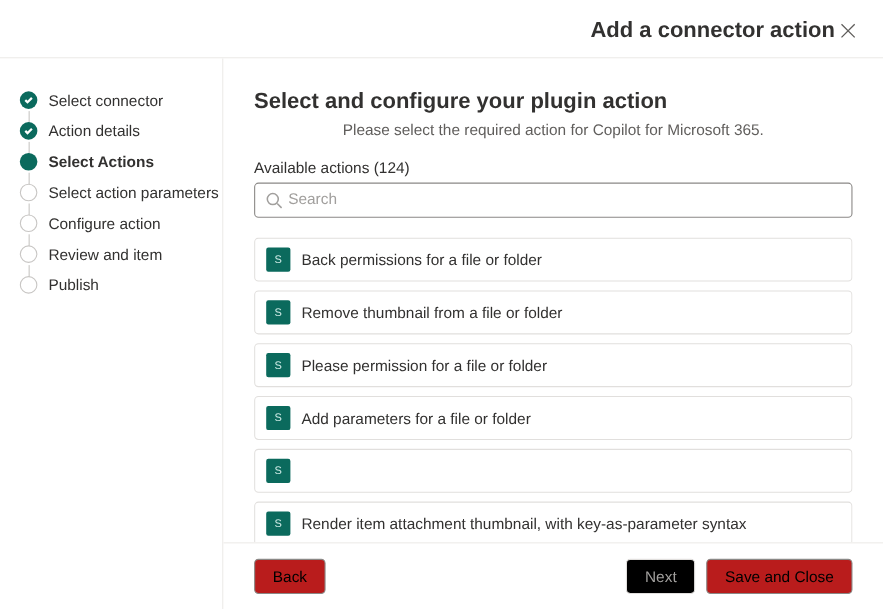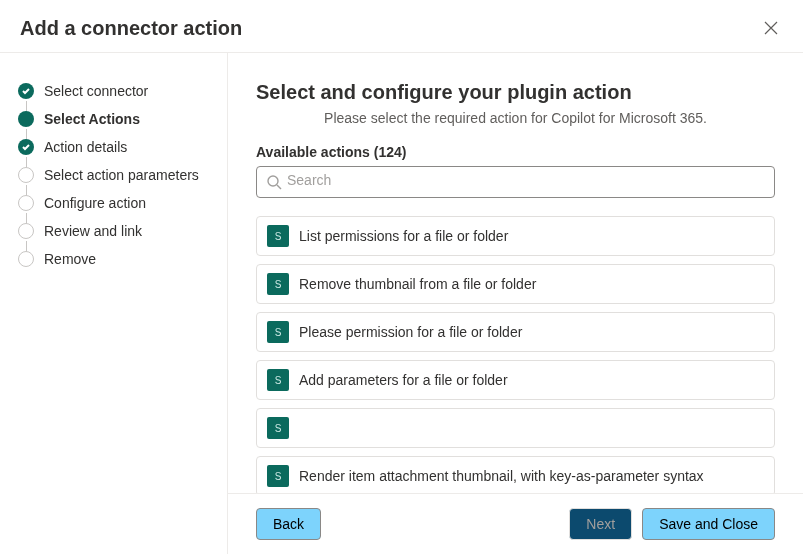--- a/index.html
+++ b/index.html
@@ -1,50 +1,50 @@
 <!DOCTYPE html>
 <html><head>
 <meta charset="utf-8">
 <style>
   * { box-sizing: border-box; margin: 0; padding: 0; }
   body { font-family: "Segoe UI", Arial, sans-serif; color: #323130; background: #fff; width: 803px; height: 554px; overflow: hidden; display: flex; flex-direction: column; }
-  .dialog-header { display: flex; align-items: center; justify-content: space-between; padding: 16px 20px 12px 20px; }
+  .dialog-header { display: flex; align-items: center; justify-content: flex-end; padding: 16px 20px 12px 4px; margin-left: 13px; }
   .dialog-title { font-size: 20px; font-weight: 600; color: #323130; }
   .close-btn { width: 24px; height: 24px; display: flex; align-items: center; justify-content: center; cursor: pointer; color: #605e5c; }
   .close-btn svg { stroke: currentColor; }
   .divider { border: none; border-top: 1px solid #edebe9; margin: 0; }
   .body { flex: 1; display: flex; overflow: hidden; }
-  .sidebar { width: 228px; border-right: 1px solid #edebe9; padding: 24px 0 0 18px; }
+  .sidebar { width: 203px; border-right: 1px solid #edebe9; padding: 24px 0 0 18px; }
   .steps { list-style: none; }
   .step { position: relative; display: flex; align-items: center; gap: 10px; padding: 6px 0; font-size: 14px; color: #323130; cursor: pointer; }
   .step::after { content: ""; position: absolute; left: 8px; top: 24px; width: 1px; height: 18px; background: #c8c6c4; }
   .step:last-child::after { display: none; }
   .step .dot { width: 16px; height: 16px; border-radius: 50%; flex-shrink: 0; display: flex; align-items: center; justify-content: center; position: relative; z-index: 1; background: #fff; }
   .step.done .dot { background: #0b6a5d; }
   .step.done .dot svg { display: block; }
   .step.current .dot { background: #0b6a5d; }
   .step.current { font-weight: 600; }
   .step.pending .dot { border: 1px solid #c8c6c4; }
   .step.done .dot svg path { stroke: #fff; stroke-width: 2; fill: none; }
   .main { flex: 1; display: flex; flex-direction: column; overflow: hidden; }
   .content { flex: 1; padding: 28px 28px 0 28px; overflow: hidden; position: relative; display: flex; flex-direction: column; }
   .main-title { font-size: 20px; font-weight: 600; margin-bottom: 6px; }
   .subtitle { font-size: 14px; color: #605e5c; margin-bottom: 18px; text-align: center; }
-  .list-label { font-size: 14px; font-weight: 700; margin-bottom: 6px; color: #323130; }
+  .list-label { font-size: 14px; font-weight: 400; margin-bottom: 6px; color: #323130; }
   .search-wrap { position: relative; margin-bottom: 18px; }
   .search-wrap svg { position: absolute; left: 10px; top: 50%; transform: translateY(-50%); width: 16px; height: 16px; stroke: #a19f9d; fill: none; }
   .search-input { width: 100%; height: 32px; border: 1px solid #8a8886; border-radius: 4px; padding: 0 10px 4px 30px; font-size: 14px; color: #323130; }
   .search-input::placeholder { color: #a19f9d; }
   .actions-list { flex: 1; overflow-y: hidden; display: flex; flex-direction: column; gap: 8px; position: relative; }
   .action-item { border: 1px solid #e1dfdd; border-radius: 4px; padding: 8px 10px; display: flex; align-items: center; gap: 10px; cursor: pointer; font-size: 14px; flex-shrink: 0; }
   .action-icon { width: 22px; height: 22px; background: #0b6a5d; display: flex; align-items: center; justify-content: center; font-size: 10px; color: #cce9e4; border-radius: 2px; flex-shrink: 0; }
   .footer { border-top: 1px solid #edebe9; padding: 14px 28px; display: flex; gap: 10px; align-items: center; }
   .footer .spacer { flex: 1; }
-  .btn { height: 32px; padding: 0 16px; border: 1px solid #8a8886; background: #7dd3fc; border-radius: 4px; font-size: 14px; cursor: pointer; }
-  .btn:disabled { background: #0c4a6e; border-color: #e1dfdd; color: #a19f9d; cursor: default; }
+  .btn { height: 32px; padding: 0 16px; border: 1px solid #8a8886; background: #b91c1c; border-radius: 4px; font-size: 14px; cursor: pointer; }
+  .btn:disabled { background: #000000; border-color: #e1dfdd; color: #a19f9d; cursor: default; }
 </style>
 </head>
 <body>
 
 <div class="dialog-header">
   <div class="dialog-title">Add a connector action</div>
   <div class="close-btn">
     <svg width="14" height="14" viewBox="0 0 14 14">
         <path d="M1 1 L13 13 M13 1 L1 13" stroke-width="1.2"></path>
       </svg>
@@ -56,47 +56,47 @@
   <nav class="sidebar">
     <ul class="steps" id="steps">
         <li class="step done">
           <span class="dot">
             <svg width="10" height="10" viewBox="0 0 10 10">
               <path d="M2 5 L4 7 L8 3"></path>
             </svg>
           </span>
           <span>Select connector</span>
         </li>
-        <li class="step current">
-          <span class="dot"></span>
-          <span>Select Actions</span>
-        </li>
         <li class="step done">
           <span class="dot">
             <svg width="10" height="10" viewBox="0 0 10 10">
               <path d="M2 5 L4 7 L8 3"></path>
             </svg>
           </span>
           <span>Action details</span>
+        </li>
+        <li class="step current">
+          <span class="dot"></span>
+          <span>Select Actions</span>
         </li>
         <li class="step pending">
           <span class="dot"></span>
           <span>Select action parameters</span>
         </li>
         <li class="step pending">
           <span class="dot"></span>
           <span>Configure action</span>
         </li>
         <li class="step pending">
           <span class="dot"></span>
-          <span>Review and link</span>
+          <span>Review and item</span>
         </li>
         <li class="step pending">
           <span class="dot"></span>
-          <span>Remove</span>
+          <span>Publish</span>
         </li>
       </ul>
   </nav>
 
   <div class="main">
     <div class="content">
       <h2 class="main-title">Select and configure your plugin action</h2>
       <p class="subtitle">Please select the required action for Copilot for Microsoft 365.</p>
       <div class="list-label">
         <span>Available actions</span> (<span>124</span>)
@@ -104,21 +104,21 @@
       <div class="search-wrap">
         <svg viewBox="0 0 16 16">
             <circle cx="7" cy="7" r="5" stroke-width="1.4"></circle>
             <path d="M11 11 L15 15" stroke-width="1.4"></path>
           </svg>
         <input class="search-input" type="text" placeholder="Search" style="">
       </div>
       <div class="actions-list" id="actions-list">
           <div class="action-item">
             <div class="action-icon">S</div>
-            <span>List permissions for a file or folder</span>
+            <span>Back permissions for a file or folder</span>
           </div>
           <div class="action-item">
             <div class="action-icon">S</div>
             <span>Remove thumbnail from a file or folder</span>
           </div>
           <div class="action-item">
             <div class="action-icon">S</div>
             <span>Please permission for a file or folder</span>
           </div>
           <div class="action-item">

